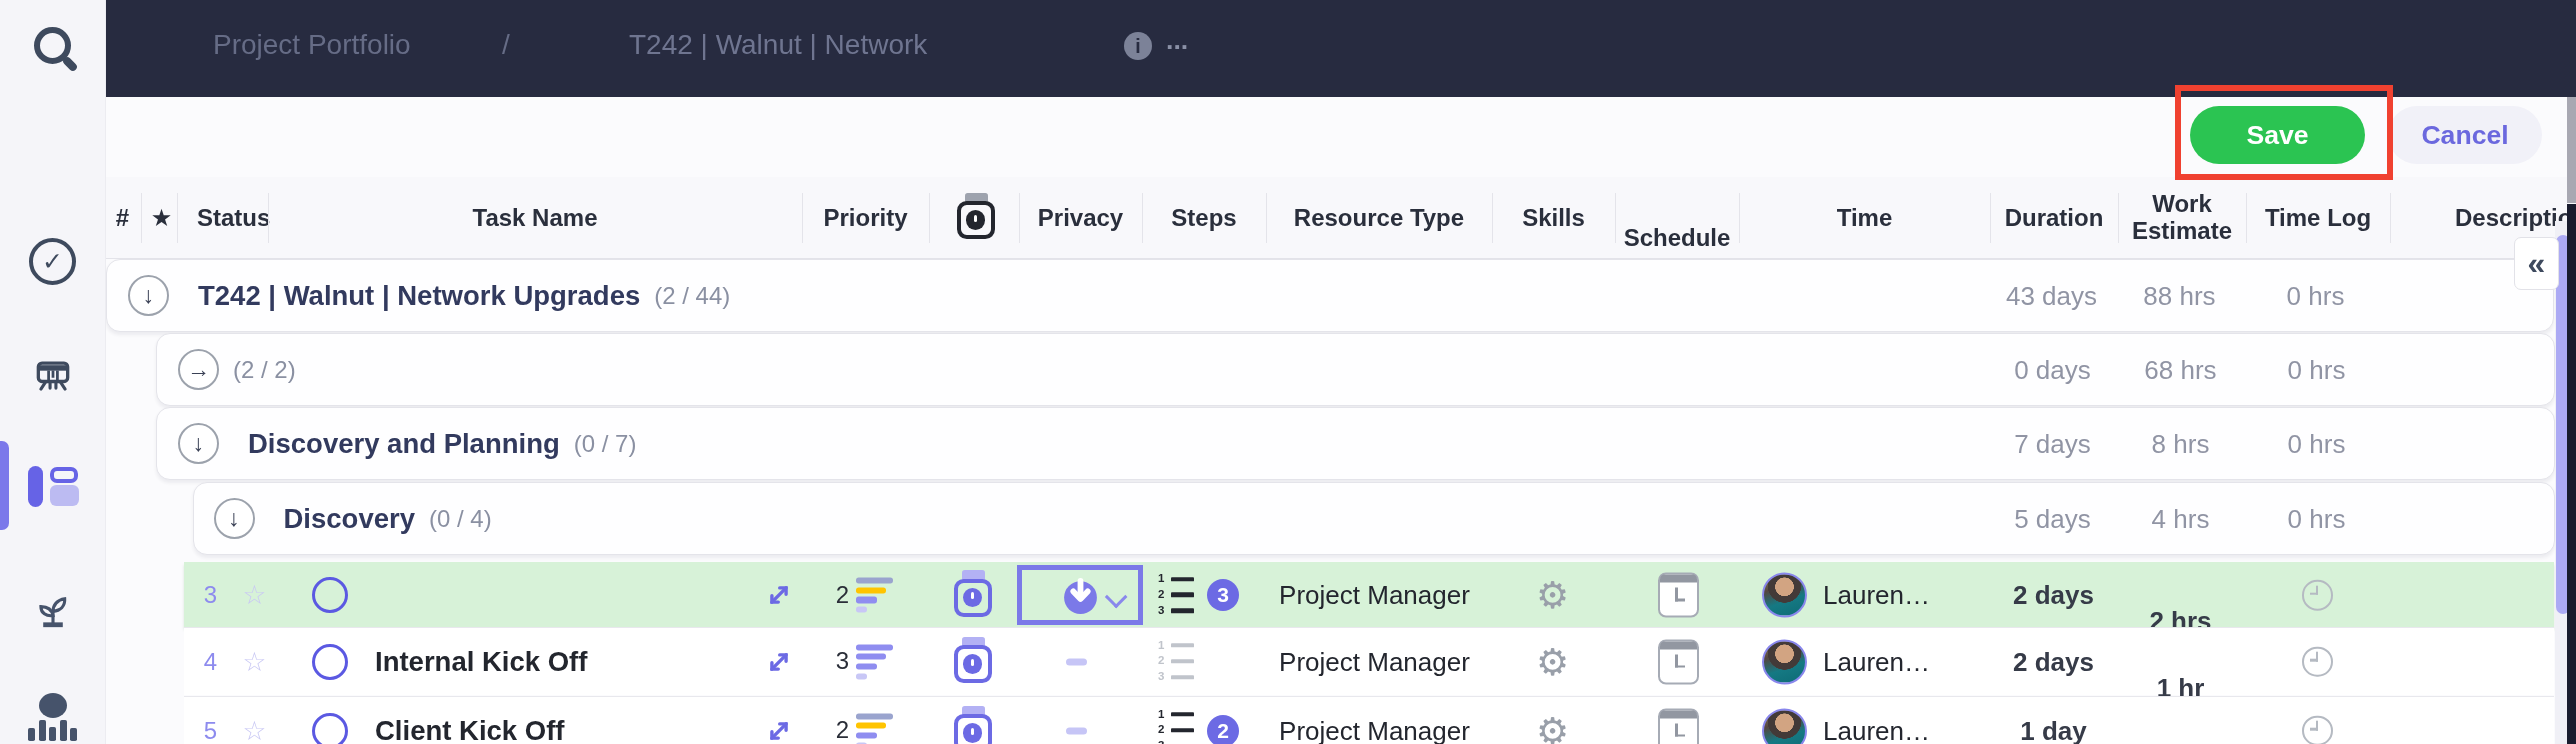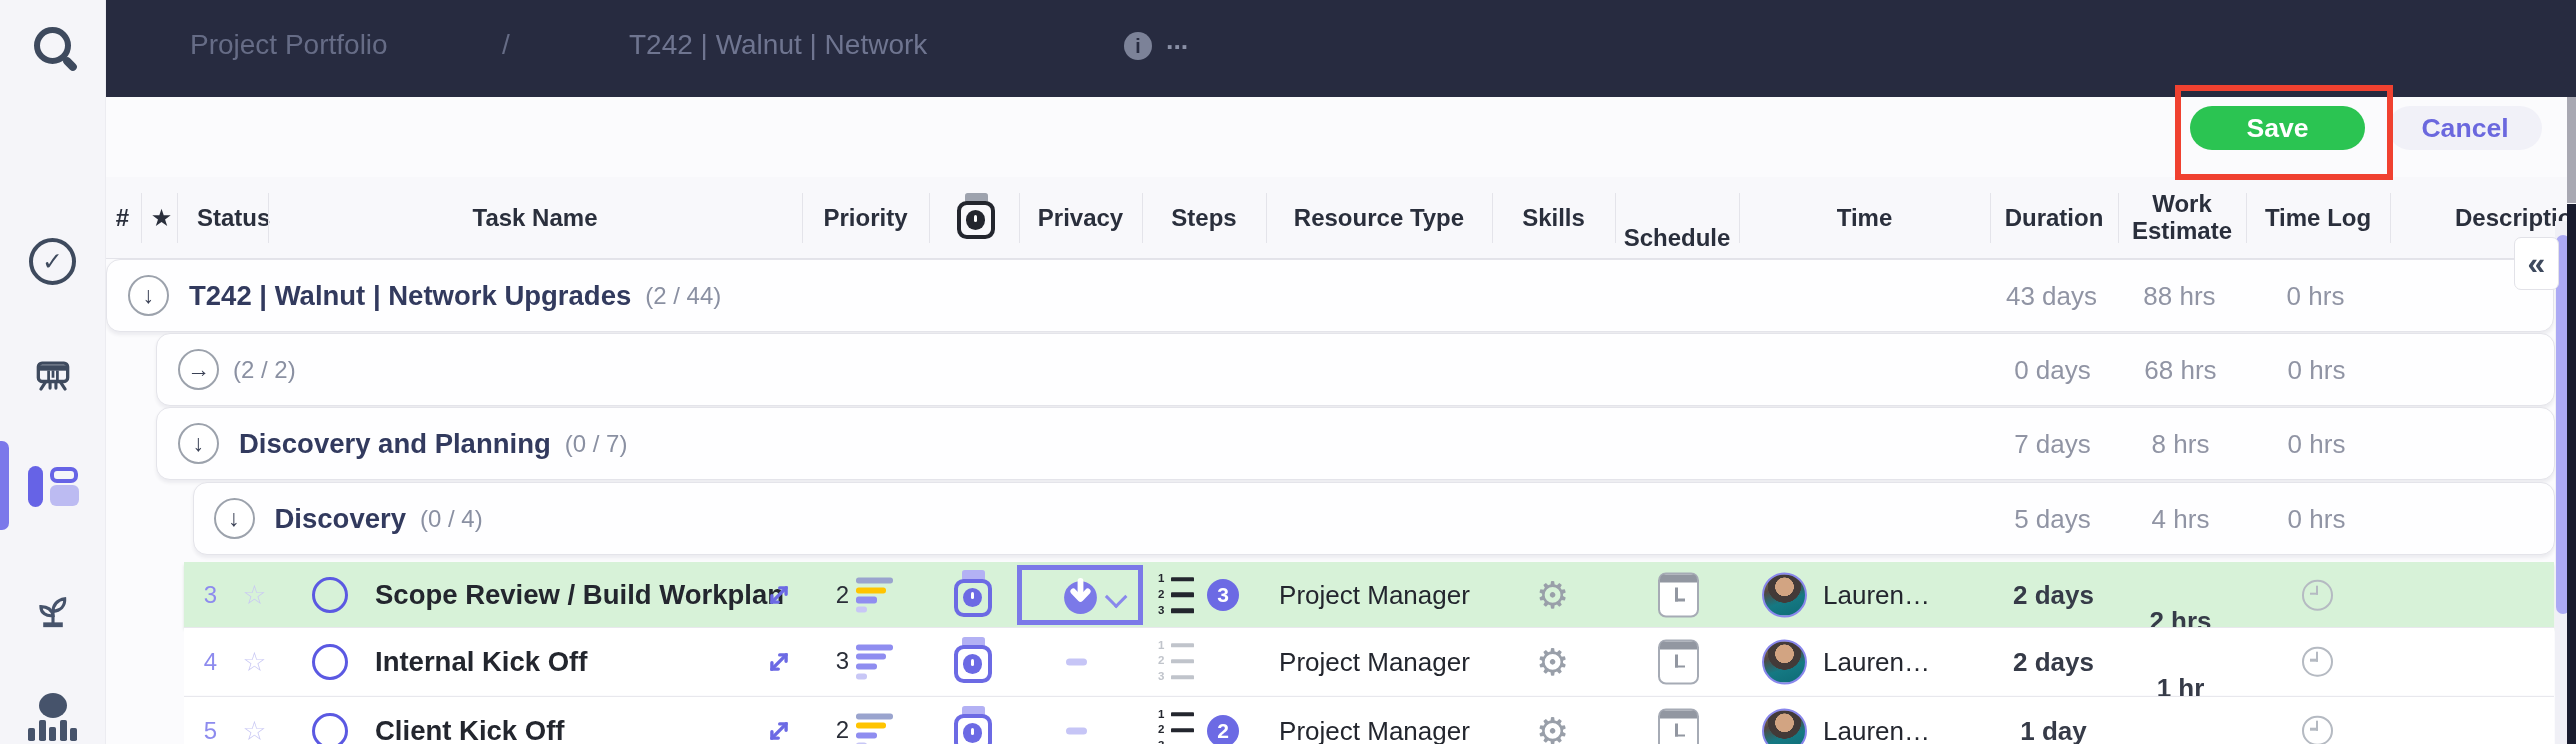--- a/index.html
+++ b/index.html
@@ -20,45 +20,45 @@
   .head-ell{width:28px;height:25px;background:#46536B;border-radius:50%;margin:0 auto;}
   .pbars-sb{display:flex;gap:3.5px;align-items:flex-end;justify-content:center;margin-top:1.8px;}
   .pbars-sb i{display:block;width:7px;background:#46536B;border-radius:1.8px;}
   
   .actic{position:relative;width:50px;height:44px;}
   .actic .pill{position:absolute;left:0;top:1.8px;width:15px;height:41px;background:#6663E6;border-radius:8px;}
   .actic .o{position:absolute;left:22px;top:2.7px;width:20.4px;height:8px;border:4.4px solid #6663E6;border-radius:7px;}
   .actic .f{position:absolute;left:22px;top:21px;width:29px;height:21px;background:#BCBBF2;border-radius:6.2px;}
   
   .topbar{position:absolute;left:105px;top:0;width:2471px;height:97px;background:#272B40;z-index:5;}
-  .topbar .bc1{position:absolute;left:85px;top:29px;font-size:28px;color:#666C86;}
+  .topbar .bc1{position:absolute;left:108px;top:29px;font-size:28px;color:#666C86;}
   .topbar .bcsep{position:absolute;left:397px;top:29px;font-size:28px;color:#666C86;}
   .topbar .bc2{position:absolute;left:524px;top:29px;font-size:28px;color:#6F7590;}
   .info-ic{position:absolute;left:1019px;top:32px;width:28px;height:28px;border-radius:50%;background:#7C8298;
            color:#272B40;font-size:19.5px;font-weight:700;display:flex;align-items:center;justify-content:center;}
   .topbar .dots{position:absolute;left:1061px;top:25px;font-size:26.6px;font-weight:700;color:#8A90A6;}
   .topbar .ttl{position:absolute;left:1106px;top:26px;font-size:31px;font-weight:700;color:#FFFFFF;white-space:nowrap;}
   
   .redbox{position:absolute;left:2175px;top:85px;width:206px;height:83px;border:6.2px solid #F04130;z-index:12;}
-  .btn{position:absolute;top:106px;height:44px;border:none;border-radius:29px;font-size:26.6px;font-weight:700;
+  .btn{position:absolute;top:106px;height:58px;border:none;border-radius:29px;font-size:26.6px;font-weight:700;
        font-family:inherit;display:flex;align-items:center;justify-content:center;cursor:pointer;z-index:13;}
   .btn-save{left:2190px;width:175px;background:#2BC452;color:#fff;}
   .btn-cancel{left:2388px;width:154px;background:#F1F1F8;color:#6B68DE;z-index:11;}
   
   .colhdr{position:absolute;left:105px;top:177px;width:2471px;height:81px;background:#F8F8FB;
           border-bottom:1.8px solid #E3E3E9;z-index:4;}
   .h{position:absolute;top:50%;transform:translateY(-50%);font-size:24px;font-weight:700;color:#2A2F3C;
      text-align:center;white-space:normal;line-height:1.15;}
   .hsep{position:absolute;top:16px;width:0.9px;height:50px;background:#E4E4EA;}
   
   .gcard{position:absolute;background:#FEFEFF;border:1.8px solid #E4E4EA;border-radius:14px;
          box-shadow:0 2.7px 3.5px rgba(40,44,70,.07);display:flex;align-items:center;z-index:3;}
   .garrow{width:37px;height:37px;border:2.7px solid #9CA2AC;border-radius:50%;background:#fff;flex:none;
           display:flex;align-items:center;justify-content:center;color:#3A4155;font-size:23px;font-weight:700;}
-  .gtitle{font-size:27.5px;font-weight:700;color:#323A5E;margin-left:20px;white-space:nowrap;}
+  .gtitle{font-size:27.5px;font-weight:700;color:#323A5E;margin-left:29px;white-space:nowrap;}
   .gcount{font-size:24px;color:#8A90A2;margin-left:14px;}
   .gval{position:absolute;top:50%;transform:translateY(-50%);width:133px;text-align:center;
         font-size:26px;color:#9094A4;}
   .v-dur{right:435px;} .v-work{right:307px;} .v-time{right:171px;}
   
   .trow{position:absolute;left:184px;width:2370px;height:66px;background:#fff;z-index:3;}
   .trow.sel{background:#D7F2D8;box-shadow:0 2.7px 2.7px rgba(70,120,70,.18);}
   .trow.linetop{border-top:1.8px solid #E8E8ED;}
   .c{position:absolute;top:50%;transform:translateY(-50%);}
   .c-num{left:7px;width:39px;text-align:center;font-size:24px;color:#8D8BEE;}
@@ -257,21 +257,20 @@
   <span class="gcount">(0 / 4)</span>
   <span class="gval v-dur">5 days</span>
   <span class="gval v-work">4 hrs</span>
   <span class="gval v-time">0 hrs</span>
 </div>
 
 <div class="trow sel" style="top:562px;">
   <span class="c c-num">3</span>
   <span class="c c-star">☆</span>
   <span class="c c-circle"></span>
-  <span class="c c-name">Scope Review / Build Workplan</span>
   <svg class="c c-expand" viewBox="0 0 24 24" fill="none" stroke="#6C6AE4" stroke-width="2.4" stroke-linecap="round">
       <path d="M7 17 L17 7"></path>
       <path d="M12.5 7 H17 V11.5"></path>
       <path d="M11.5 17 H7 V12.5"></path>
     </svg>
   <span class="c c-prio prio-yellow">
     <span class="pnum">2</span>
     <span class="pbars">
         <i class="b1"></i>
         <i class="b2"></i>

